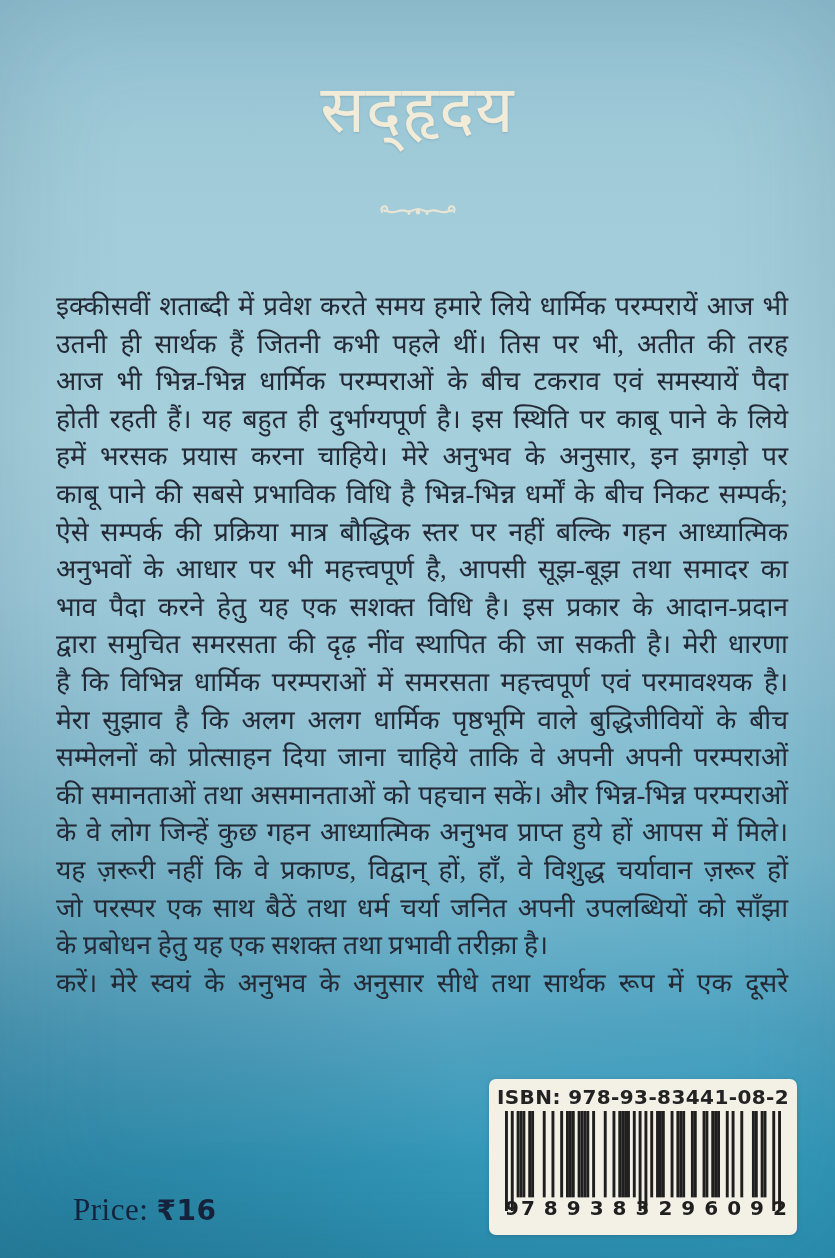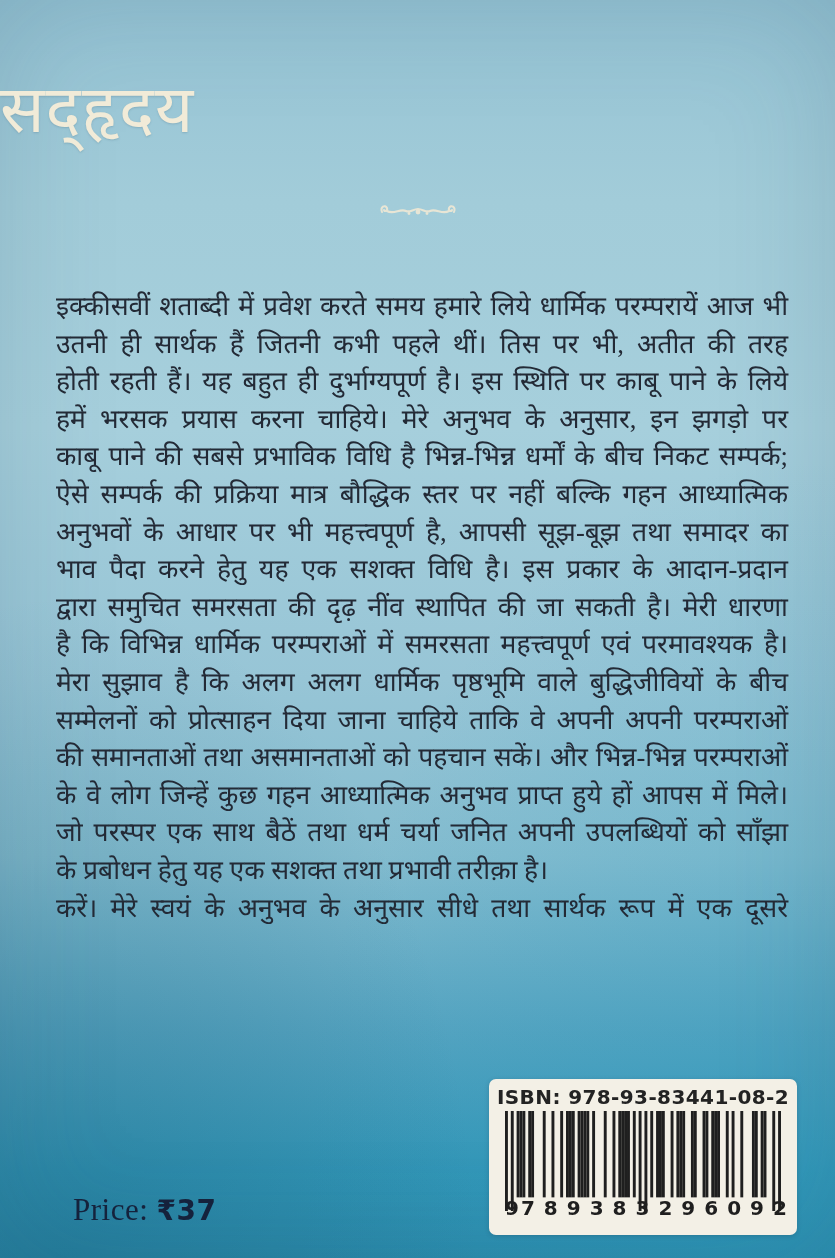--- a/index.html
+++ b/index.html
@@ -19,21 +19,21 @@
         #a6cfdc 34%,
         #97c5d6 54%,
         #84bccf 68%,
         #55a3c0 82%,
         #3396b7 93%,
         #2b8dae 100%);
     box-shadow:inset 0 0 120px rgba(40,80,100,0.18);
   }
   .title{
     position:absolute;top:72px;left:0;width:100%;
-    text-align:left;
+    text-align:center;
     font-size:66px;line-height:1.15;font-weight:500;
     color:#f1ebd8;
     text-shadow:0 1px 2px rgba(90,130,150,0.35);
     letter-spacing:1px;
   }
   .ornament{
     position:absolute;top:200px;left:0;width:100%;
     display:flex;justify-content:center;
     opacity:0.92;
   }
@@ -98,32 +98,34 @@
       <path d="M76 12 C78 7, 73 4, 71 8 C70 11, 74 12, 74 10" stroke="#eee8d5" stroke-width="2" fill="none" stroke-linecap="round"></path>
       <circle cx="40" cy="12" r="2.4" fill="#eee8d5"></circle>
       <circle cx="31" cy="13.5" r="1.4" fill="#eee8d5"></circle>
       <circle cx="49" cy="13.5" r="1.4" fill="#eee8d5"></circle>
     </svg>
   </div>
 
   <div class="paragraph">
       <div class="para-line">इक्कीसवीं शताब्दी में प्रवेश करते समय हमारे लिये धार्मिक परम्परायें आज भी</div>
       <div class="para-line">उतनी ही सार्थक हैं जितनी कभी पहले थीं। तिस पर भी, अतीत की तरह</div>
+      <div class="para-line">आज भी भिन्न-भिन्न धार्मिक परम्पराओं के बीच टकराव एवं समस्यायें पैदा</div>
       <div class="para-line">होती रहती हैं। यह बहुत ही दुर्भाग्यपूर्ण है। इस स्थिति पर काबू पाने के लिये</div>
       <div class="para-line">हमें भरसक प्रयास करना चाहिये। मेरे अनुभव के अनुसार, इन झगड़ो पर</div>
       <div class="para-line">काबू पाने की सबसे प्रभाविक विधि है भिन्न-भिन्न धर्मों के बीच निकट सम्पर्क;</div>
       <div class="para-line">ऐसे सम्पर्क की प्रक्रिया मात्र बौद्धिक स्तर पर नहीं बल्कि गहन आध्यात्मिक</div>
       <div class="para-line">अनुभवों के आधार पर भी महत्त्वपूर्ण है, आपसी सूझ-बूझ तथा समादर का</div>
       <div class="para-line">भाव पैदा करने हेतु यह एक सशक्त विधि है। इस प्रकार के आदान-प्रदान</div>
       <div class="para-line">द्वारा समुचित समरसता की दृढ़ नींव स्थापित की जा सकती है। मेरी धारणा</div>
       <div class="para-line">है कि विभिन्न धार्मिक परम्पराओं में समरसता महत्त्वपूर्ण एवं परमावश्यक है।</div>
       <div class="para-line">मेरा सुझाव है कि अलग अलग धार्मिक पृष्ठभूमि वाले बुद्धिजीवियों के बीच</div>
       <div class="para-line">सम्मेलनों को प्रोत्साहन दिया जाना चाहिये ताकि वे अपनी अपनी परम्पराओं</div>
       <div class="para-line">की समानताओं तथा असमानताओं को पहचान सकें। और भिन्न-भिन्न परम्पराओं</div>
       <div class="para-line">के वे लोग जिन्हें कुछ गहन आध्यात्मिक अनुभव प्राप्त हुये हों आपस में मिले।</div>
+      <div class="para-line">यह ज़रूरी नहीं कि वे प्रकाण्ड, विद्वान् हों, हाँ, वे विशुद्ध चर्यावान ज़रूर हों</div>
       <div class="para-line">जो परस्पर एक साथ बैठें तथा धर्म चर्या जनित अपनी उपलब्धियों को साँझा</div>
       <div class="para-line last">के प्रबोधन हेतु यह एक सशक्त तथा प्रभावी तरीक़ा है।</div>
       <div class="para-line">करें। मेरे स्वयं के अनुभव के अनुसार सीधे तथा सार्थक रूप में एक दूसरे</div>
     </div>
 
   <div class="barcode-label">
     <div class="isbn-text">ISBN: 978-93-83441-08-2</div>
     <svg class="barcode-svg" width="276" height="100" viewBox="0 0 95 66" preserveAspectRatio="none">
         <rect x="0" y="0" width="1" height="66" fill="#1f1f1f"></rect>
         <rect x="2" y="0" width="1" height="66" fill="#1f1f1f"></rect>
@@ -179,16 +181,16 @@
       </svg>
     <div class="bc-digits">
       <span class="first">9</span>
       <span class="grp">789383</span>
       <span class="grp">296092</span>
     </div>
   </div>
 
   <div class="price">
     <span>Price:</span>
-    <span> </span><span class="rupee">₹37</span>
+    <span> </span><span class="rupee">₹16</span>
   </div>
 
 </div>
 
 </body></html>

